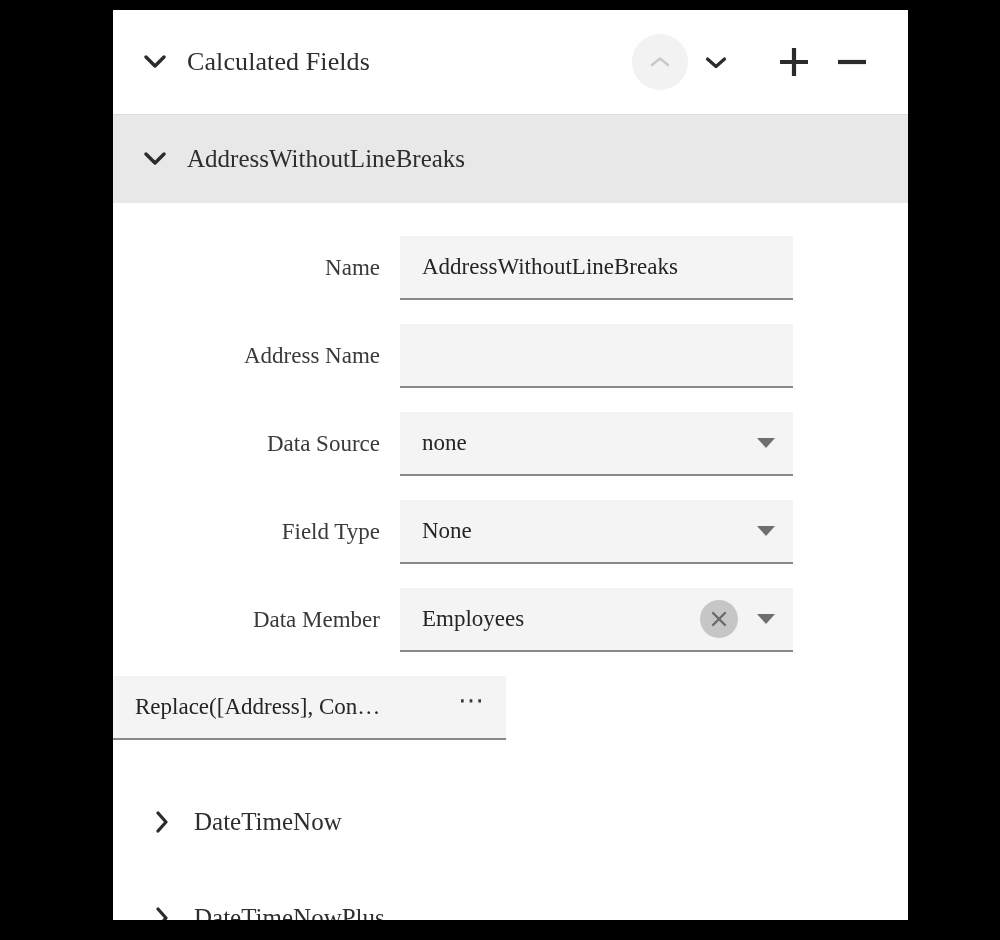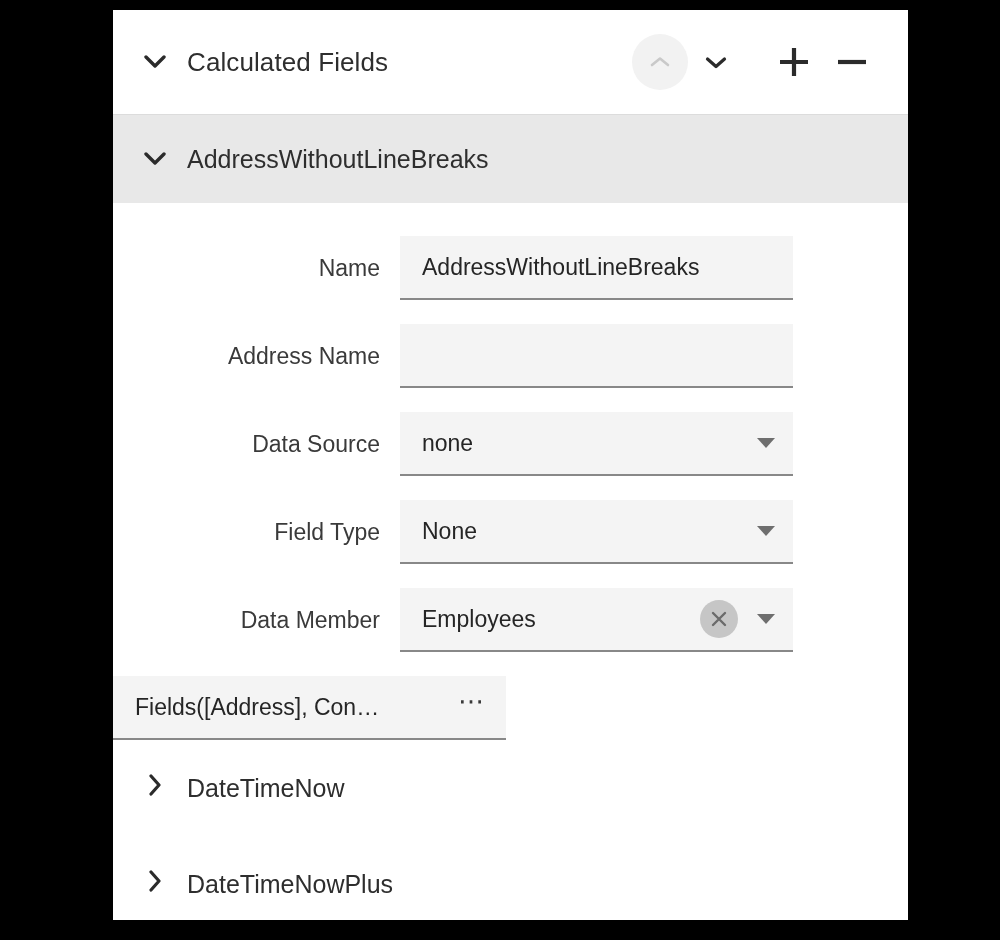--- a/index.html
+++ b/index.html
@@ -10,20 +10,21 @@
     background: #000000;
     font-family: "Liberation Sans", sans-serif;
     overflow: hidden;
   }
 
   #stage {
     position: relative;
     width: 1000px;
     height: 940px;
     background: #000000;
+    font-family: Liberation Serif, serif;
   }
 
   
   .panel {
     position: absolute;
     left: 113px;
     top: 10px;
     width: 795px;
     height: 910px;
     background: #ffffff;
@@ -183,22 +184,22 @@
     letter-spacing: 2px;
     line-height: 10px;
     padding-bottom: 12px;
   }
 
   
   .collapsed-row {
     height: 96px;
     background: #ffffff;
     display: flex;
-    align-items: flex-start;
-    padding-left: 27px;
+    align-items: center;
+    padding-left: 34px;
     cursor: pointer;
   }
   .collapsed-row .title {
     font-size: 25px;
     color: #2e2e2e;
     margin-left: 17px;
     white-space: nowrap;
   }
 </style>
 </head>
@@ -294,21 +295,21 @@
             <svg width="22" height="22" viewBox="0 0 22 22">
               <path d="M5 5 L17 17 M17 5 L5 17" stroke="#6b6b6b" stroke-width="2.4" stroke-linecap="round"></path>
             </svg>
           </span>
           <span class="caret"></span>
         </div>
       </div>
 
       <div class="form-row">
         <div class="form-control">
-          <span class="control-value">Fields([Address], Con…</span>
+          <span class="control-value">Replace([Address], Con…</span>
           <span class="ellipsis-btn">⋯</span>
         </div>
       </div>
 
     </div>
 
     <div class="collapsed-row" style="margin-top:10px;">
       <span class="chev">
         <svg width="14" height="22" viewBox="0 0 14 22">
           <path d="M3 2 L11 11 L3 20" fill="none" stroke="#2b2b2b" stroke-width="3.2" stroke-linecap="round" stroke-linejoin="round"></path>

